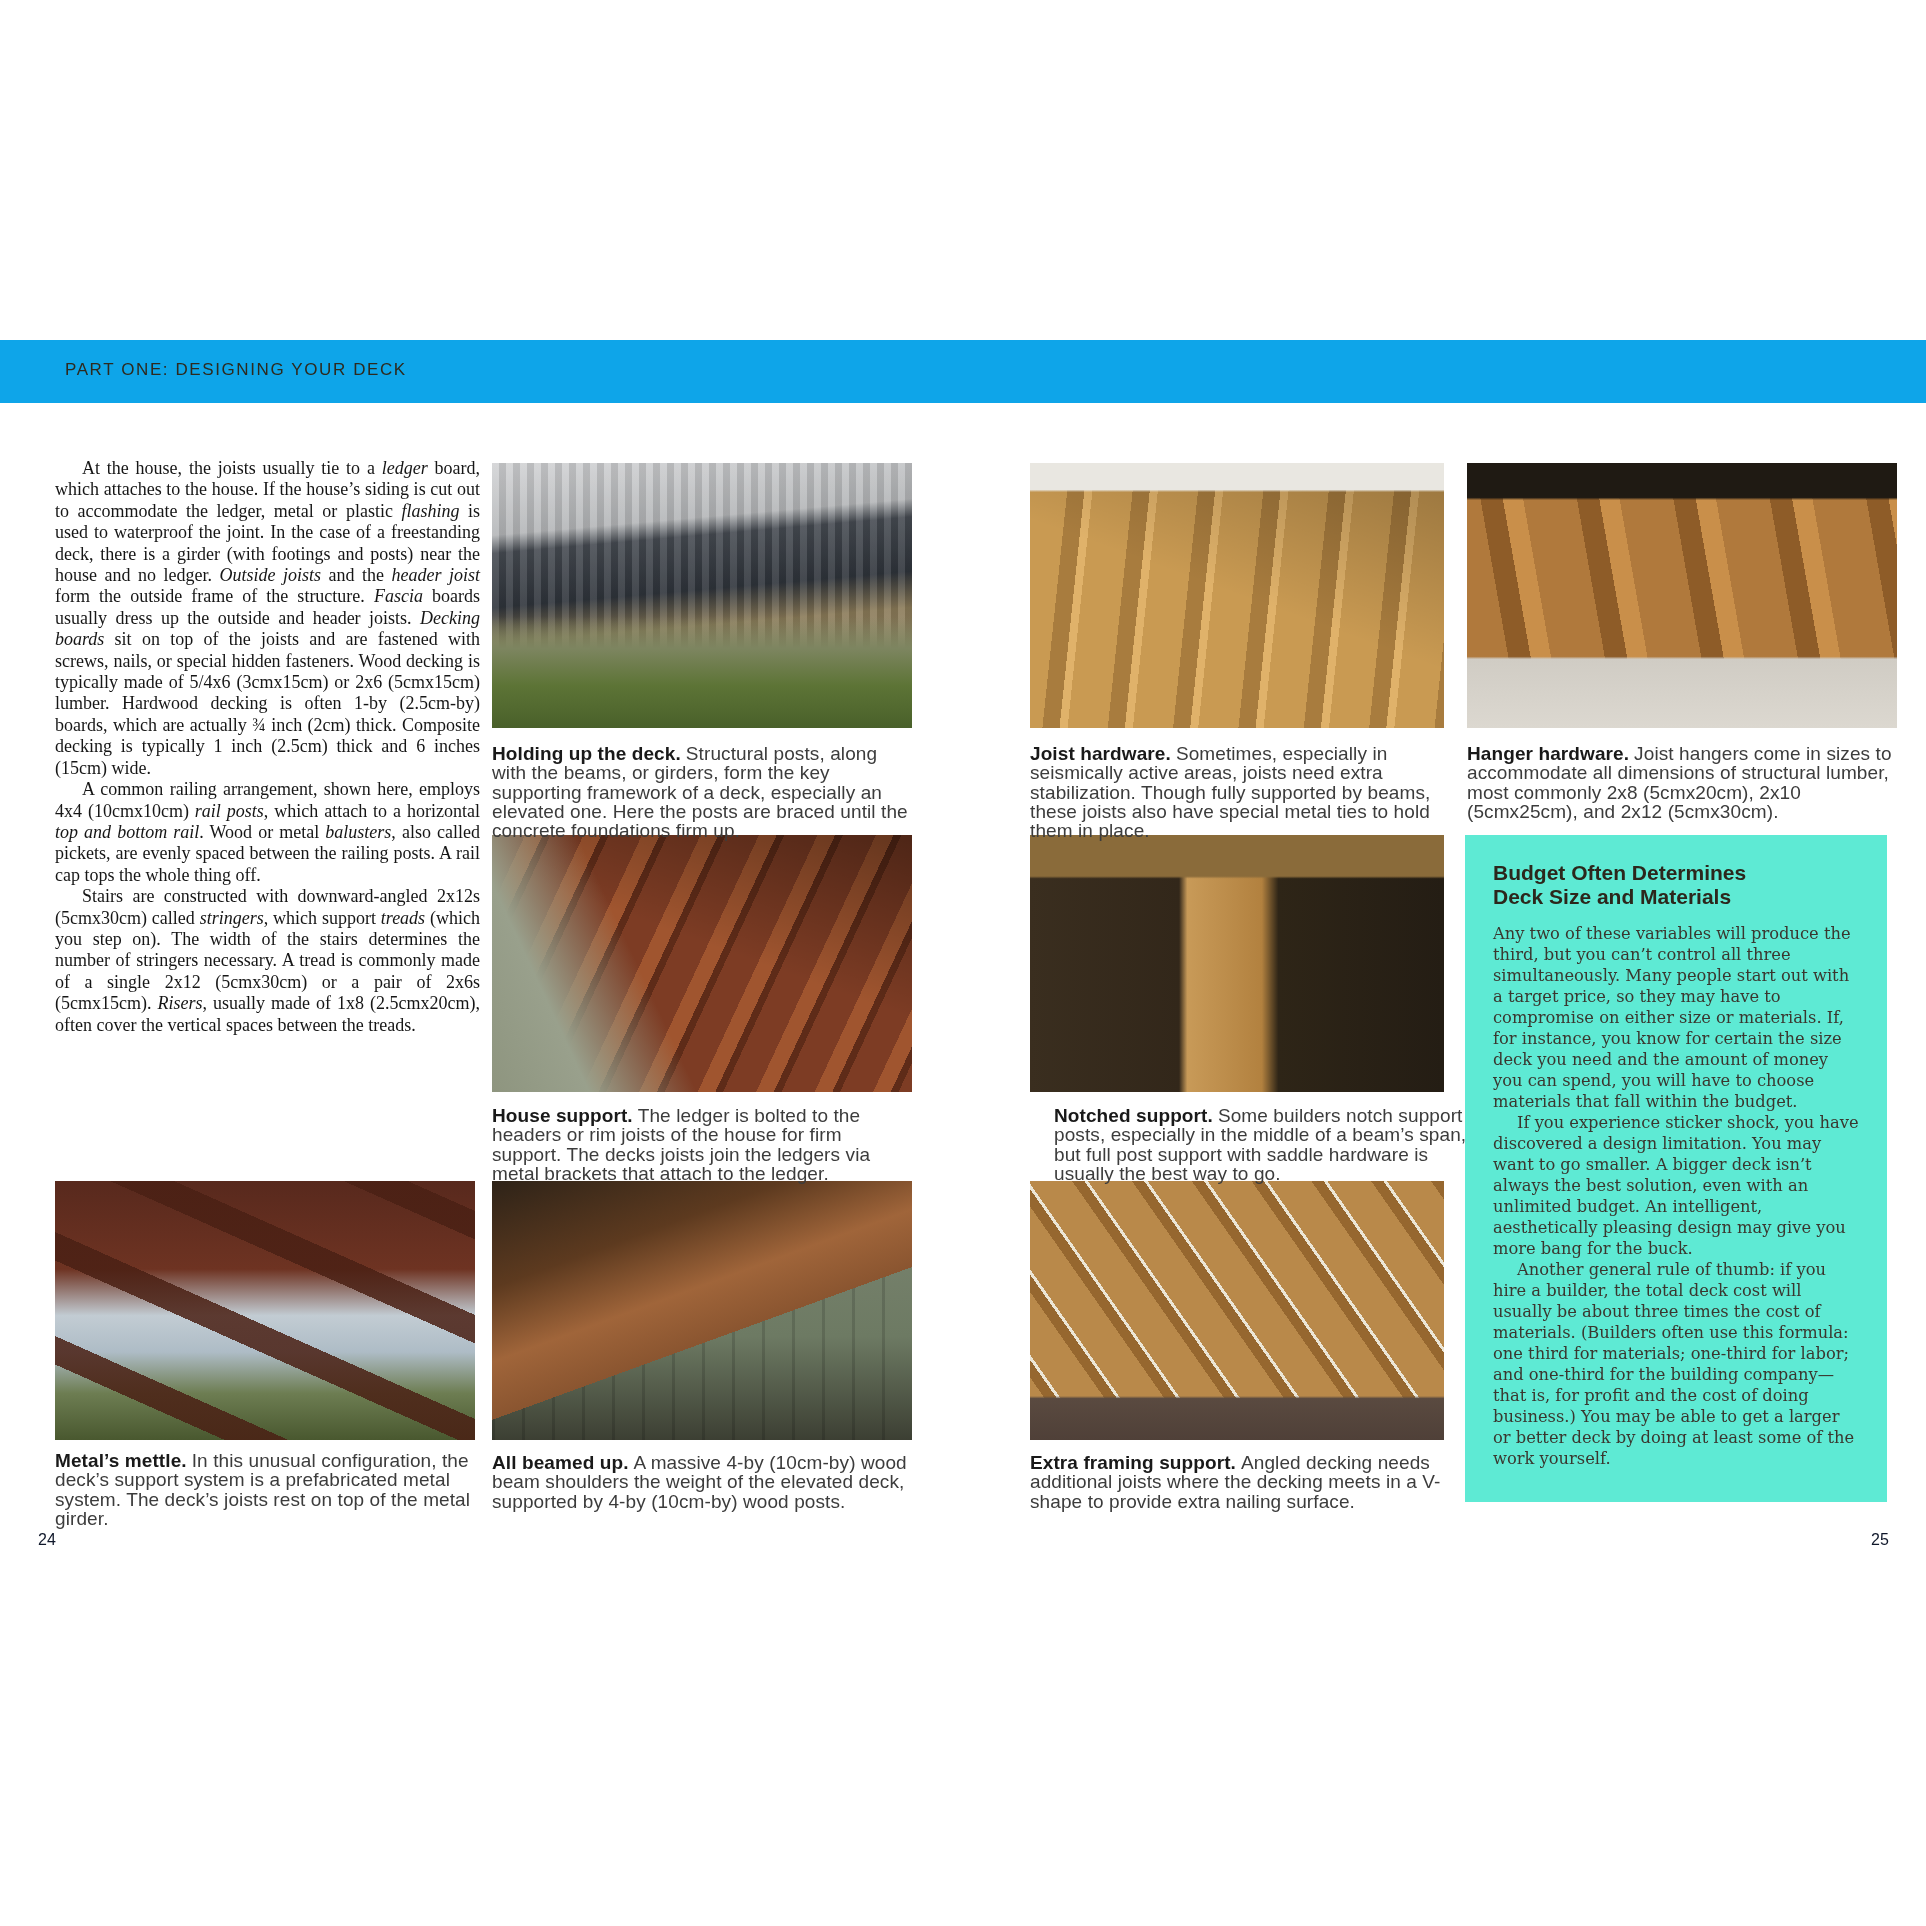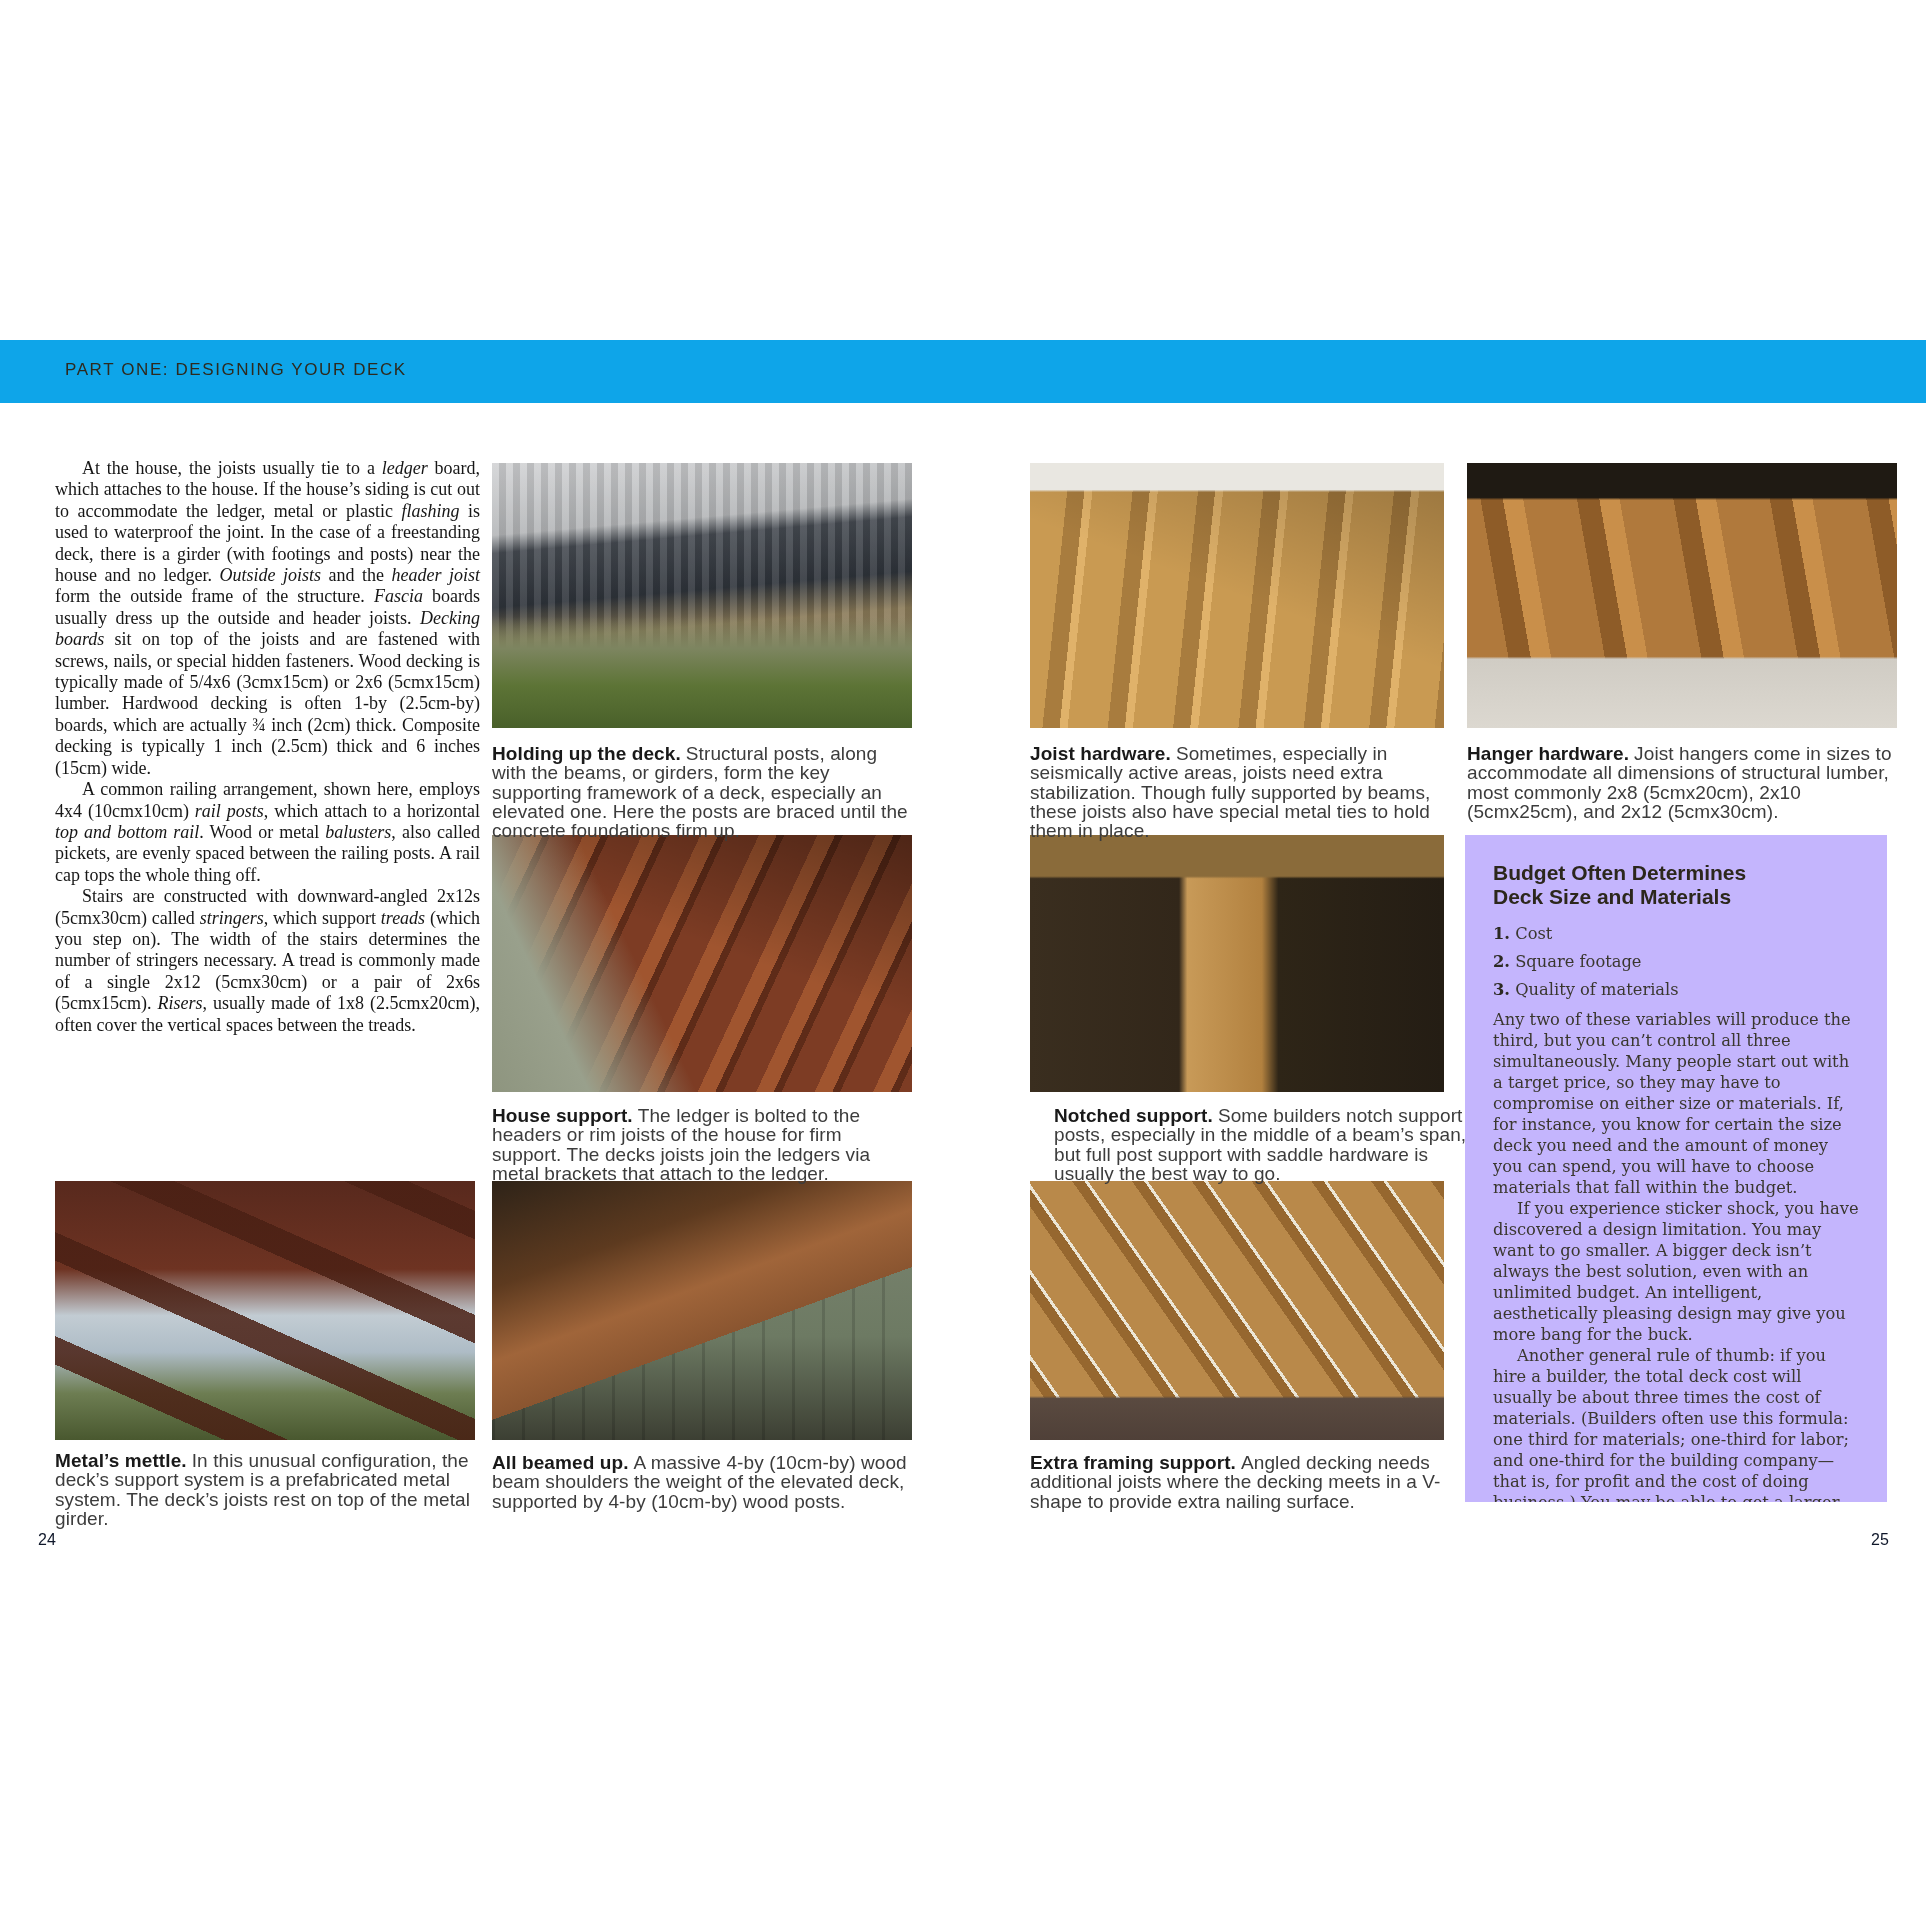--- a/index.html
+++ b/index.html
@@ -67,21 +67,21 @@
   .cap-house{left:492px;top:1106px;width:420px;}
   .cap-metal{left:55px;top:1451px;width:420px;}
   .cap-beamed{left:492px;top:1453px;width:420px;}
   .cap-joist{left:1030px;top:744px;width:416px;}
   .cap-hanger{left:1467px;top:744px;width:426px;}
   .cap-notched{left:1054px;top:1106px;width:424px;}
   .cap-extra{left:1030px;top:1453px;width:420px;}
 
   
   .sidebar{position:absolute;left:1465px;top:835px;width:422px;height:667px;
-           background:#c4b5fd;box-sizing:border-box;padding:26px 28px 0 28px;overflow:hidden;}
+           background:#5eead4;box-sizing:border-box;padding:26px 28px 0 28px;overflow:hidden;}
   .sb-title{font-size:21px;font-weight:bold;color:#2c271c;line-height:24px;margin-bottom:14px;}
   .sb-intro{font-family:"DejaVu Serif",serif;font-weight:bold;font-size:16.3px;
             line-height:22px;color:#33302a;margin-bottom:10px;}
   .sb-item{font-family:"DejaVu Serif",serif;font-size:16.3px;color:#3a372f;
            line-height:21px;margin-bottom:7px;}
   .sb-item b{color:#2c2922;}
   .sb-p{font-family:"DejaVu Serif",serif;font-size:16.3px;line-height:21px;
         color:#3a372f;margin:9px 0 0 0;}
   .sb-p.ind{margin-top:0;text-indent:24px;}
 
@@ -140,25 +140,20 @@
   </div>
   <div class="caption cap-extra">
     <span class="lead">Extra framing support.</span><span>Angled decking needs additional joists where the decking meets in a V-shape to provide extra nailing surface.</span>
   </div>
 
   <div class="sidebar">
     <div class="sb-title">
       <div>Budget Often Determines</div>
       <div>Deck Size and Materials</div>
     </div>
-    <div class="sb-list">
-      <div class="sb-item"><b>1.</b> <span>Cost</span></div>
-      <div class="sb-item"><b>2.</b> <span>Square footage</span></div>
-      <div class="sb-item"><b>3.</b> <span>Quality of materials</span></div>
-    </div>
     <p class="sb-p">Any two of these variables will produce the third, but you can’t control all three simultaneously. Many people start out with a target price, so they may have to compromise on either size or materials. If, for instance, you know for certain the size deck you need and the amount of money you can spend, you will have to choose materials that fall within the budget.</p>
     <p class="sb-p ind">If you experience sticker shock, you have discovered a design limitation. You may want to go smaller. A bigger deck isn’t always the best solution, even with an unlimited budget. An intelligent, aesthetically pleasing design may give you more bang for the buck.</p>
     <p class="sb-p ind">Another general rule of thumb: if you hire a builder, the total deck cost will usually be about three times the cost of materials. (Builders often use this formula: one third for materials; one-third for labor; and one-third for the building company—that is, for profit and the cost of doing business.) You may be able to get a larger or better deck by doing at least some of the work yourself.</p>
   </div>
 
   <div class="pagenum pn-left">24</div>
   <div class="pagenum pn-right">25</div>
 
 </div>
 

